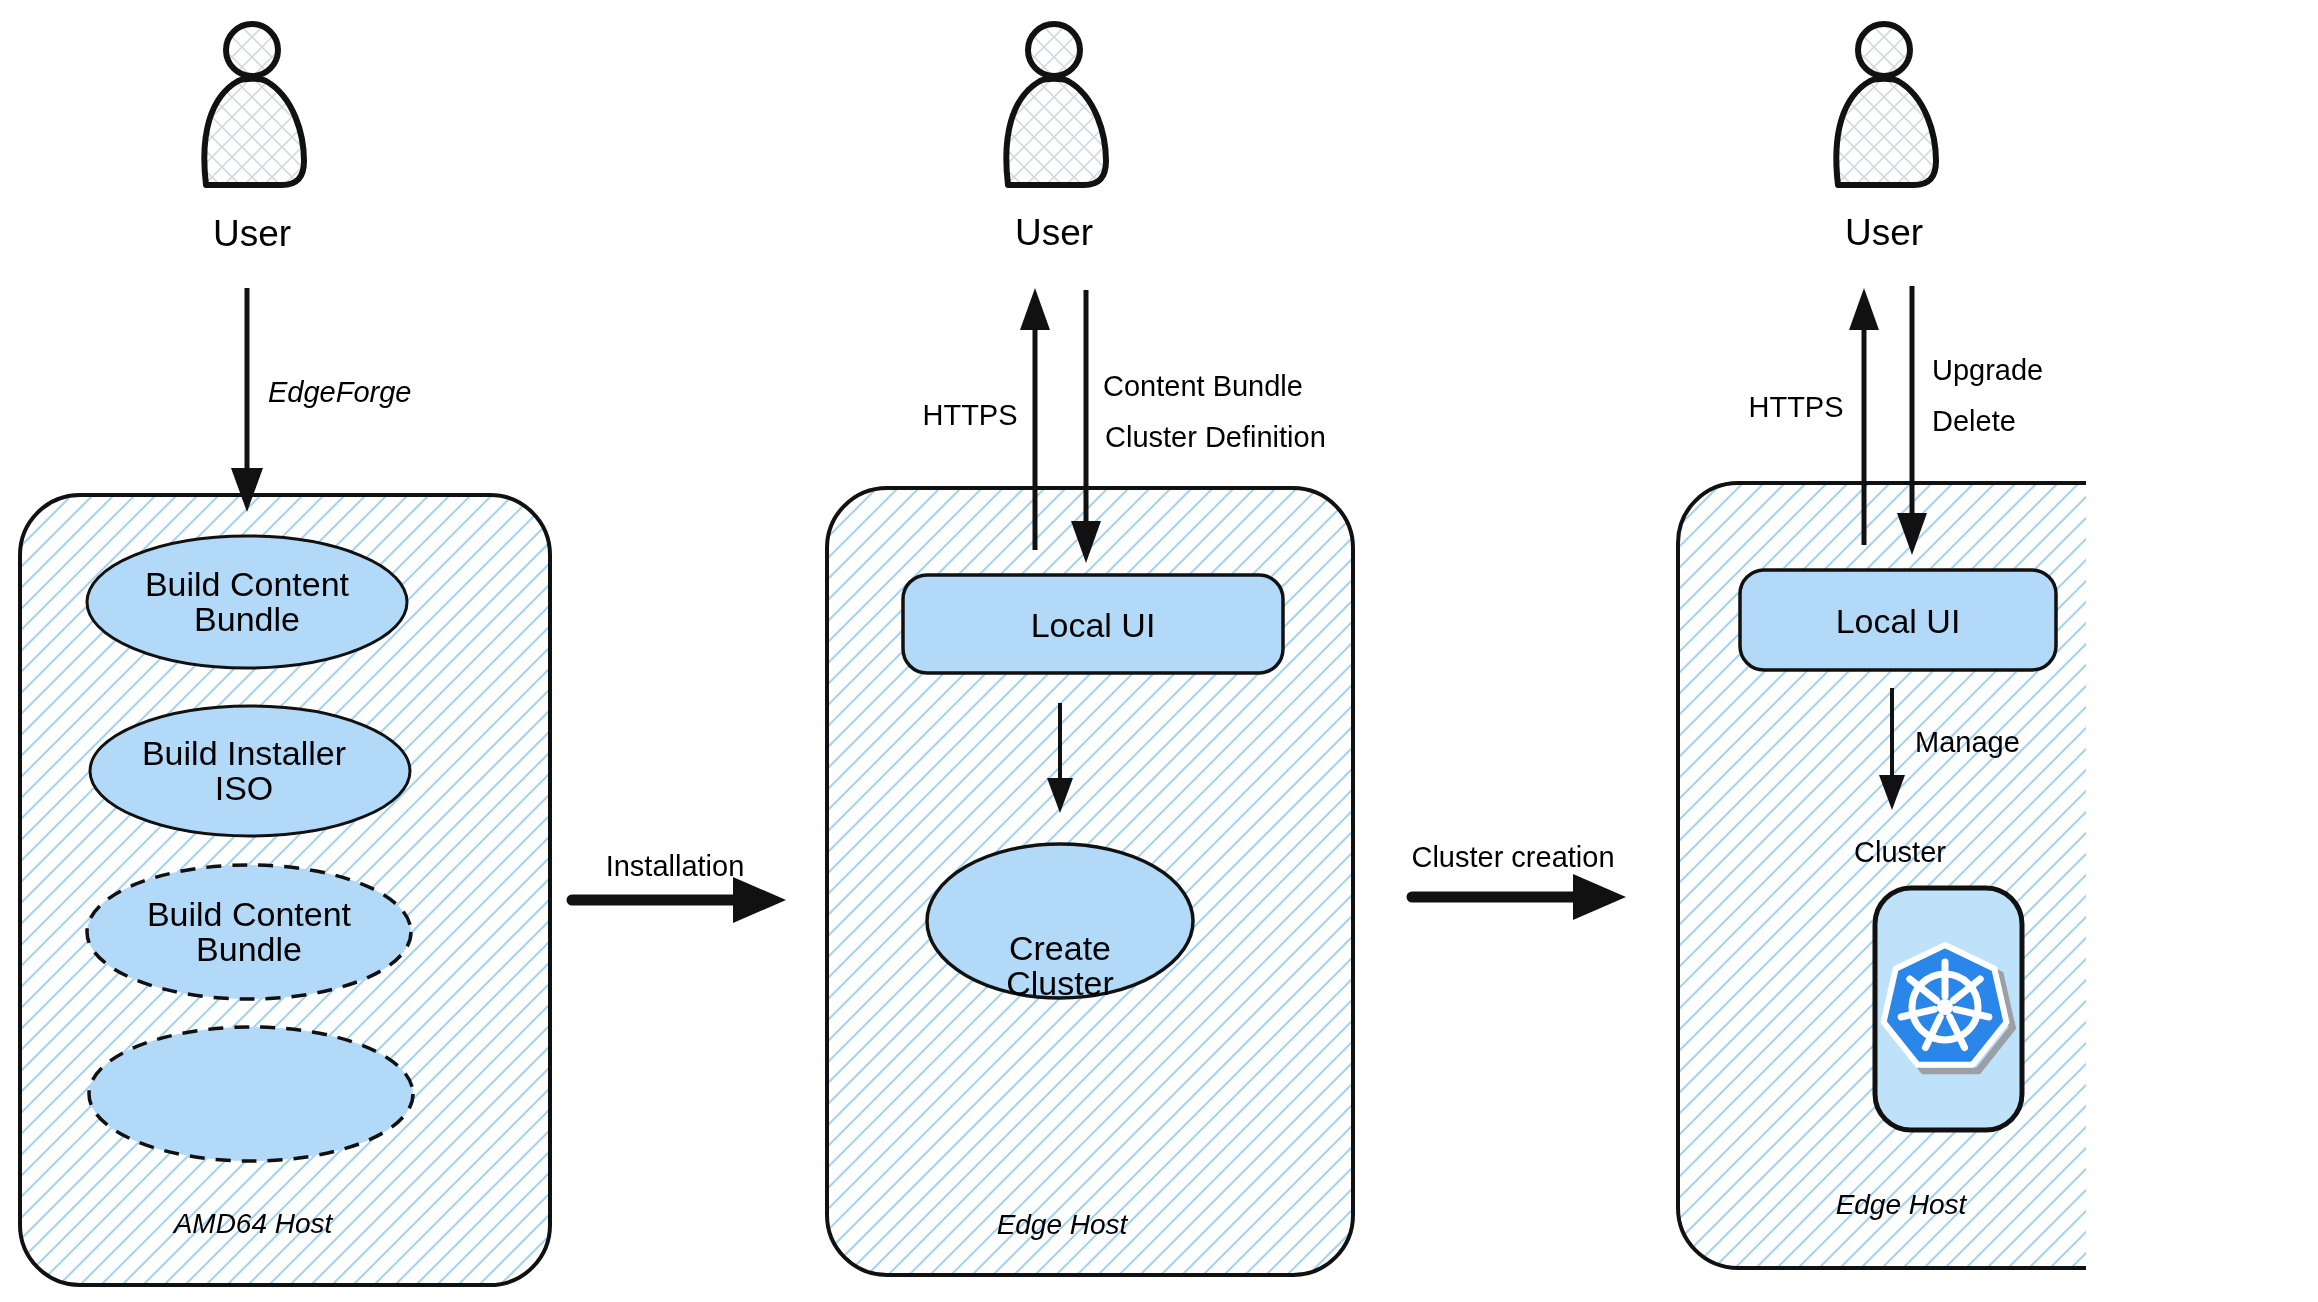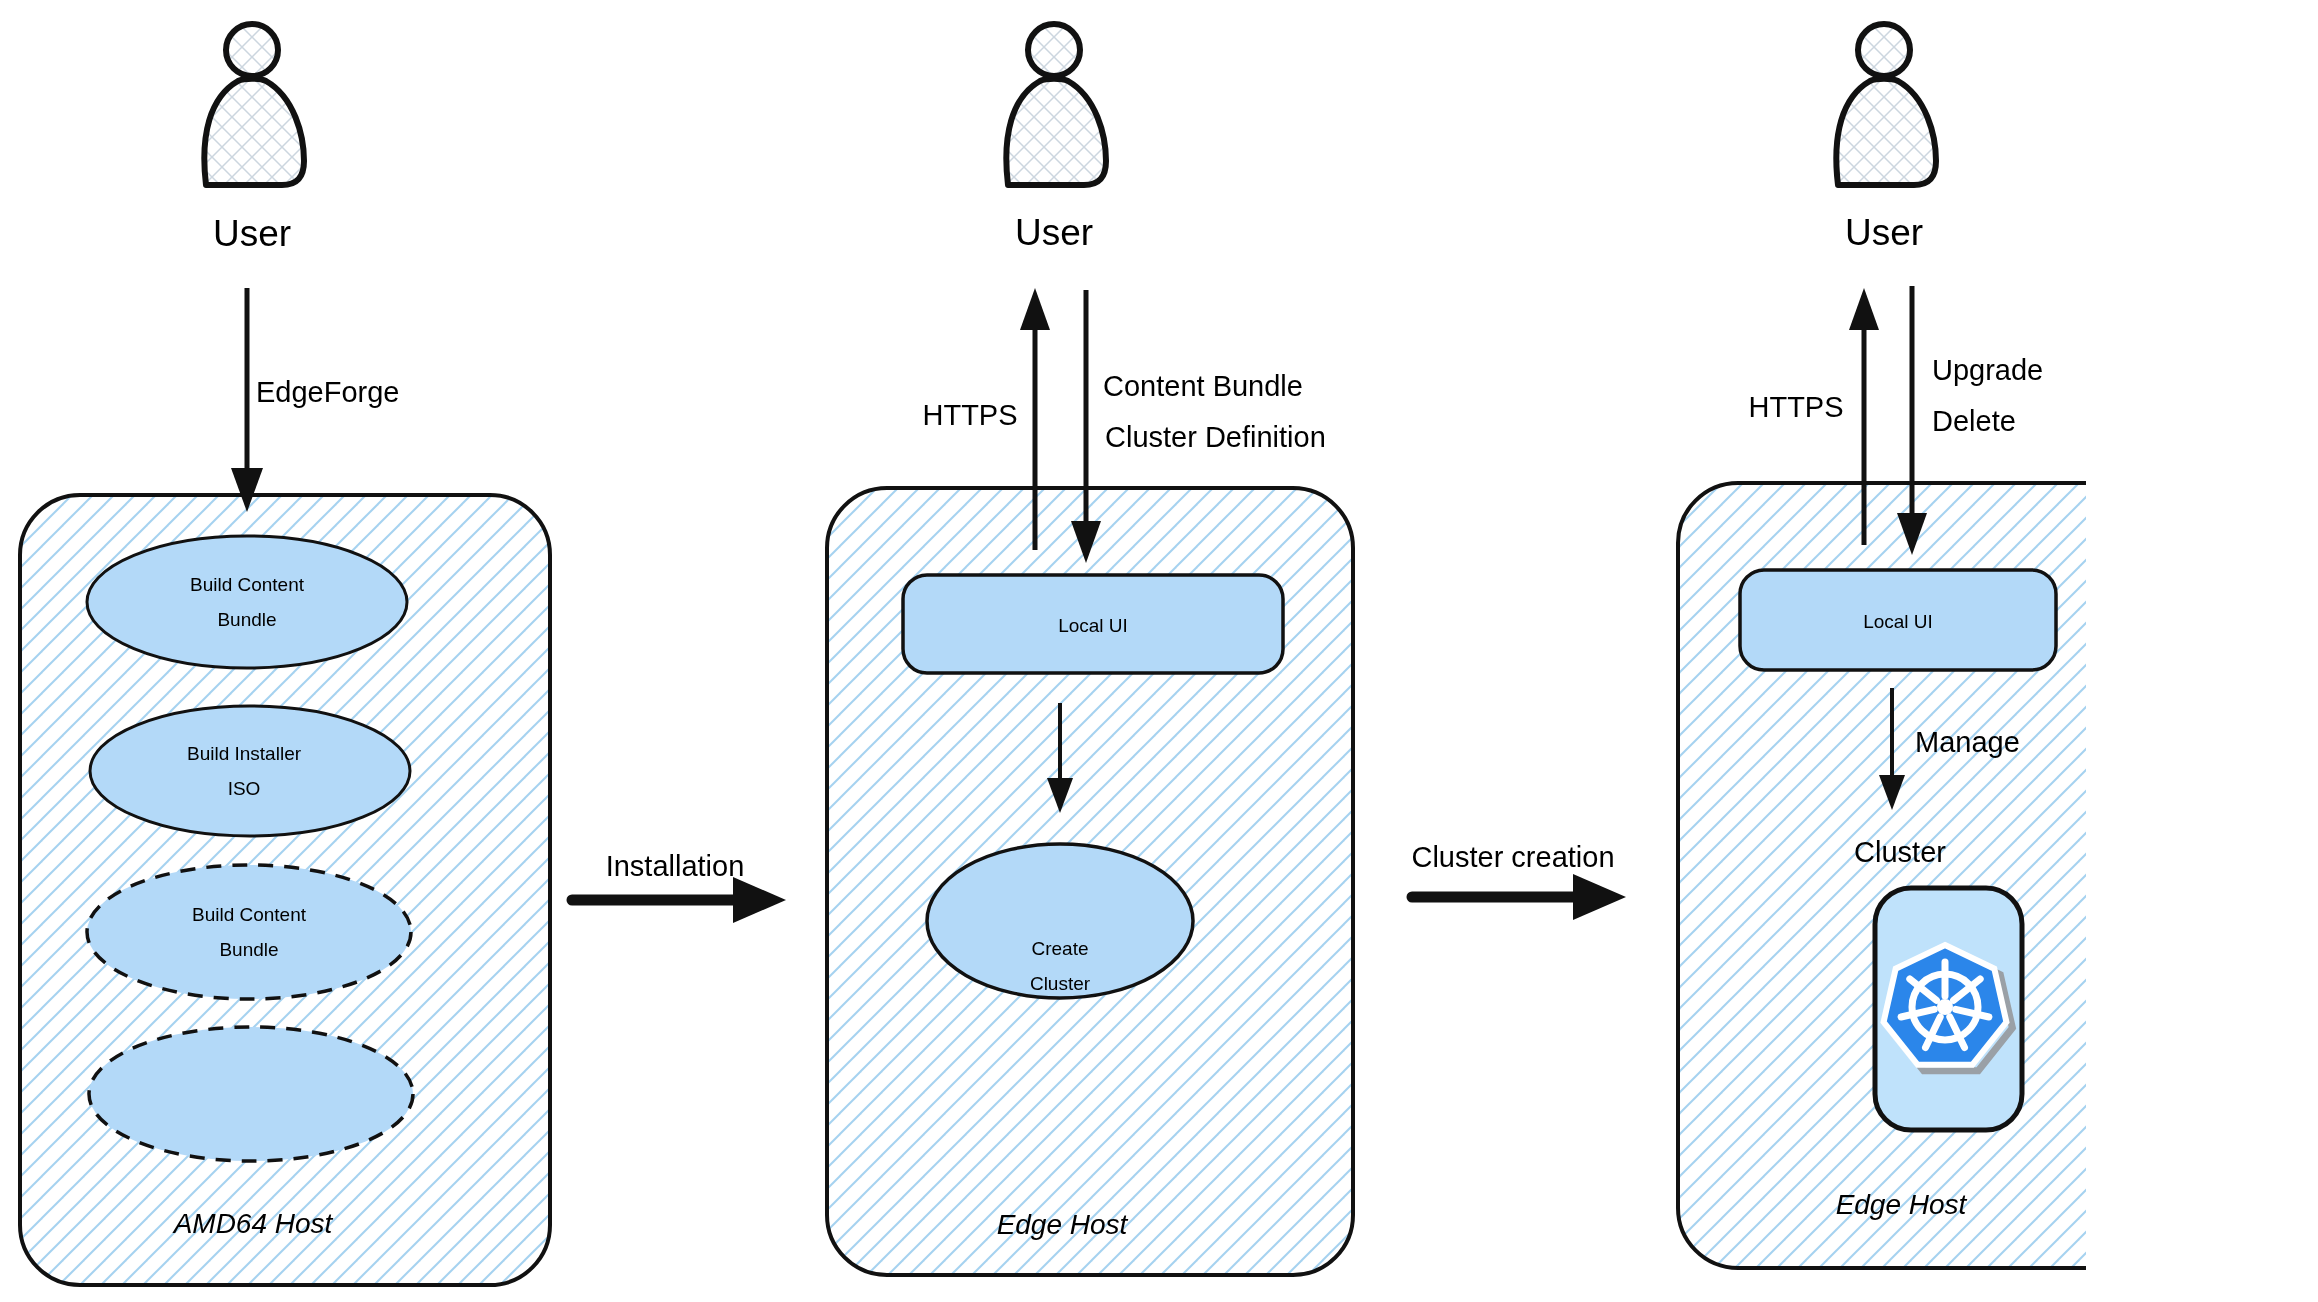--- a/index.html
+++ b/index.html
@@ -14,21 +14,21 @@
   .label{
     position:absolute;
     color:#000;
     white-space:nowrap;
     font-family:"Liberation Sans", sans-serif;
   }
   .center{transform:translate(-50%,-50%);text-align:center;}
   .vcenter{transform:translate(0,-50%);}
   .fs-user{font-size:37px;}
   .fs-edge{font-size:29px;}
-  .fs-node{font-size:19px;line-height:35px;}
+  .fs-node{font-size:34px;line-height:35px;}
   .fs-title{font-size:28px;font-style:italic;}
   .multiline{display:flex;flex-direction:column;align-items:center;}
 </style>
 </head>
 <body>
 
 <div class="canvas">
 
   <svg class="layer" width="2318" height="1302" viewBox="0 0 2318 1302">
     <defs>
@@ -133,21 +133,21 @@
       <polygon points="1892,810 1879,775 1905,775" fill="#111"></polygon>
     </g>
 
     <circle cx="2297" cy="19" r="3.5" fill="#333"></circle>
   </svg>
 
   <div class="label center fs-user" style="left:252px;top:234px;">User</div>
   <div class="label center fs-user" style="left:1054px;top:233px;">User</div>
   <div class="label center fs-user" style="left:1884px;top:233px;">User</div>
 
-  <div class="label vcenter fs-edge" style="left:256px;top:392px;">EdgeForge</div>
+  <div class="label vcenter fs-edge" style="left:268px;top:392px;font-style:italic;">EdgeForge</div>
   <div class="label center fs-edge" style="left:675px;top:866px;">Installation</div>
   <div class="label center fs-edge" style="left:970px;top:415px;">HTTPS</div>
   <div class="label vcenter fs-edge" style="left:1103px;top:386px;">Content Bundle</div>
   <div class="label vcenter fs-edge" style="left:1105px;top:437px;">Cluster Definition</div>
   <div class="label center fs-edge" style="left:1513px;top:857px;">Cluster creation</div>
   <div class="label center fs-edge" style="left:1796px;top:407px;">HTTPS</div>
   <div class="label vcenter fs-edge" style="left:1932px;top:370px;">Upgrade</div>
   <div class="label vcenter fs-edge" style="left:1932px;top:421px;">Delete</div>
   <div class="label vcenter fs-edge" style="left:1915px;top:742px;">Manage</div>
 

